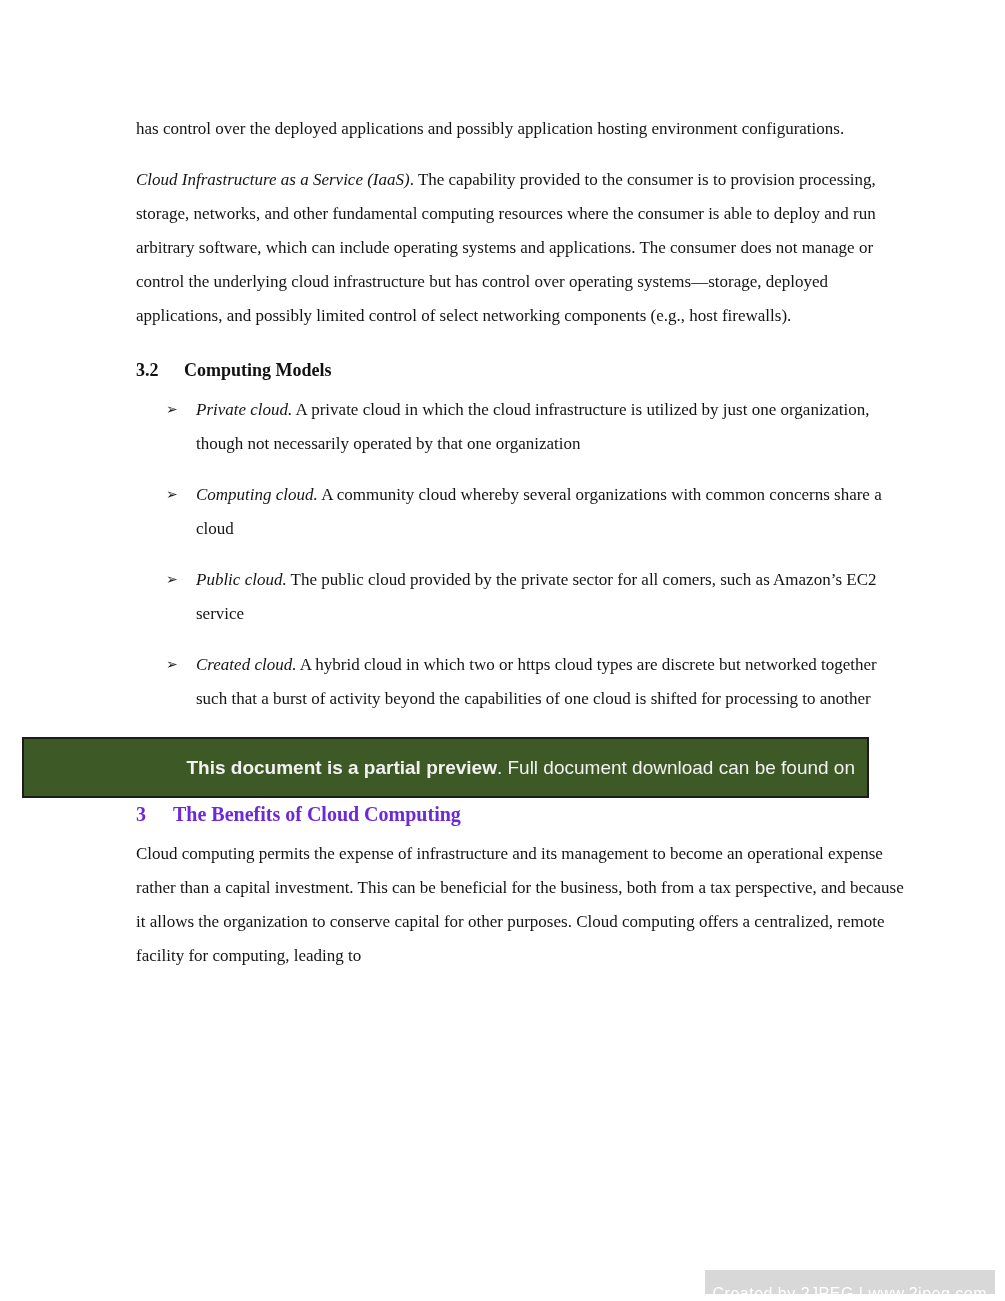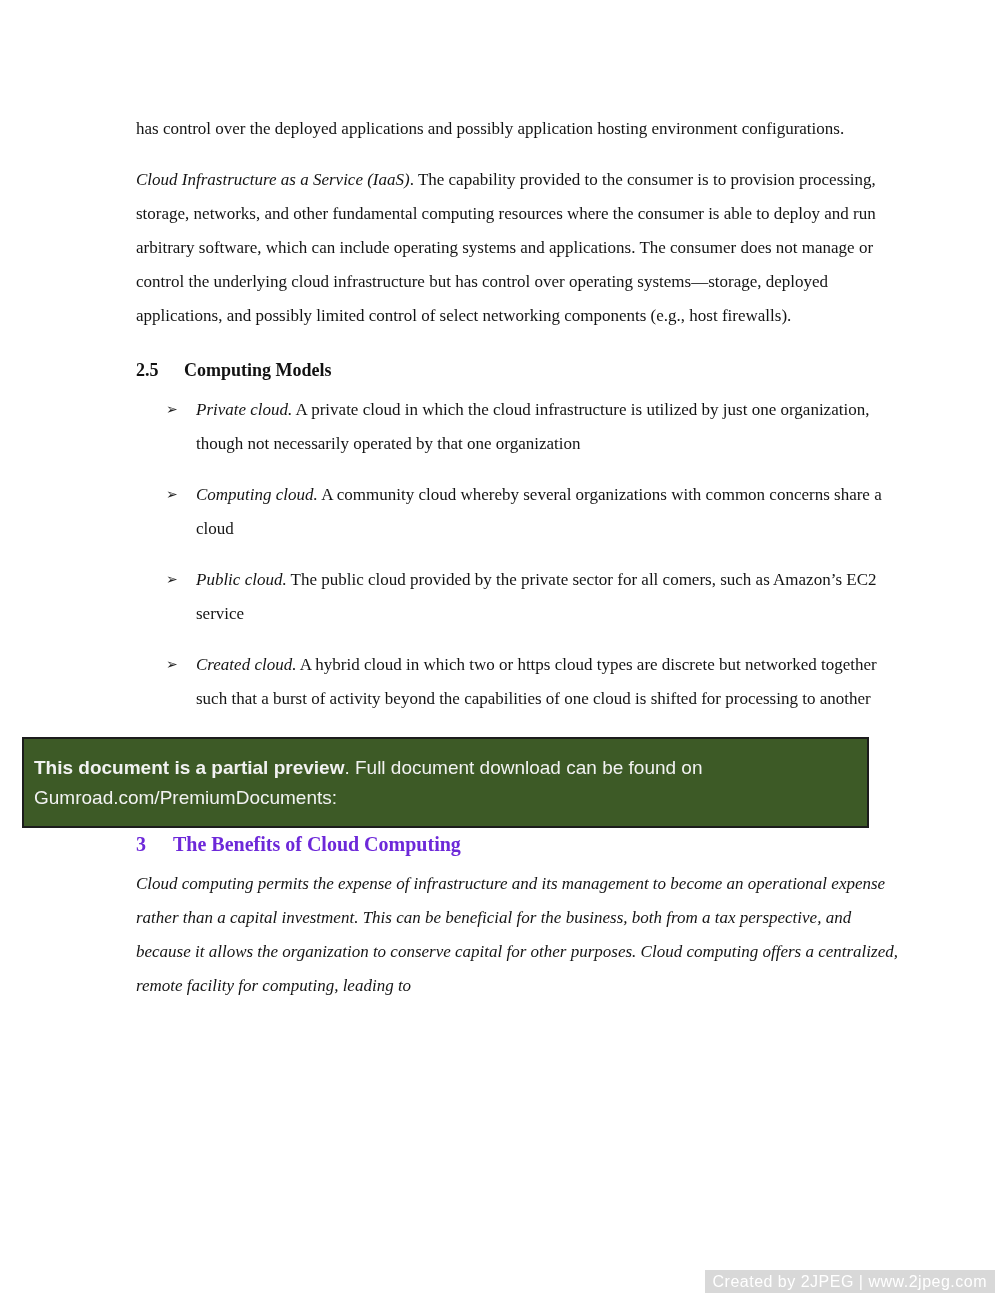--- a/index.html
+++ b/index.html
@@ -57,65 +57,65 @@
   .banner {
     margin-left: -114px;
     width: 847px;
     margin-top: 21px;
     background: var(--banner-bg, #3d5a26);
     border: 2px solid #1c1c1c;
     color: var(--banner-fg, #f2f2f2);
     font-family: "Liberation Sans", sans-serif;
     font-size: 19px;
     line-height: 30px;
-    text-align: left;
+    text-align: right;
     padding: 14px 12px 13px 10px;
   }
   .banner .link {
     color: inherit;
     text-decoration: underline;
     text-underline-offset: 3px;
     cursor: pointer;
   }
   .h3 {
     margin-top: 3px;
     font-size: 20px;
     line-height: 26px;
     font-weight: bold;
     color: #6d28d9;
   }
   .h3 .num { display: inline-block; width: 37px; }
-  .p3 { margin-top: 10px; font-style: italic; }
+  .p3 { margin-top: 10px; }
   .watermark {
     position: absolute;
     top: 1270px;
     right: 10px;
     height: 23px;
     line-height: 23px;
-    padding: 0 8px;
+    padding: 12px 8px;
     background: var(--wm-bg, #d8d8d8);
     color: var(--wm-fg, #ffffff);
     font-family: "Liberation Sans", sans-serif;
     font-size: 16px;
     letter-spacing: 0.5px;
     white-space: nowrap;
   }
   i { }
 </style>
 </head>
 <body>
 
 <div class="page-root">
   <div class="content">
 
     <p class="body-text p1">has control over the deployed applications and possibly application hosting environment configurations.</p>
 
     <p class="body-text p2"><i>Cloud Infrastructure as a Service (IaaS)</i><span>. The capability provided to the consumer is to provision processing, storage, networks, and other fundamental computing resources where the consumer is able to deploy and run arbitrary software, which can include operating systems and applications. The consumer does not manage or control the underlying cloud infrastructure but has control over operating systems—storage, deployed applications, and possibly limited control of select networking components (e.g., host firewalls).</span></p>
 
-    <h2 class="h25"><span class="num">2.5</span><span>Computing Models</span></h2>
+    <h2 class="h25"><span class="num">3.2</span><span>Computing Models</span></h2>
 
     <ul class="bullets">
       <li class="bullet-item">
         <span class="arrow">➢</span>
         <span class="bullet-text"><i>Private cloud.</i><span> A private cloud in which the cloud infrastructure is utilized by just one organization, though not necessarily operated by that one organization</span></span>
       </li>
       <li class="bullet-item">
         <span class="arrow">➢</span>
         <span class="bullet-text"><i>Computing cloud.</i><span> A community cloud whereby several organizations with common concerns share a cloud</span></span>
       </li>
@@ -124,21 +124,20 @@
         <span class="bullet-text"><i>Public cloud.</i><span> The public cloud provided by the private sector for all comers, such as Amazon’s EC2 service</span></span>
       </li>
       <li class="bullet-item">
         <span class="arrow">➢</span>
         <span class="bullet-text"><i>Created cloud.</i><span> A hybrid cloud in which two or https cloud types are discrete but networked together such that a burst of activity beyond the capabilities of one cloud is shifted for processing to another</span></span>
       </li>
     </ul>
 
     <div class="banner">
       <div><b>This document is a partial preview</b><span>. Full document download can be found on</span></div>
-      <div>Gumroad.com/PremiumDocuments:</div>
     </div>
 
     <h1 class="h3"><span class="num">3</span><span>The Benefits of Cloud Computing</span></h1>
 
     <p class="body-text p3">Cloud computing permits the expense of infrastructure and its management to become an operational expense rather than a capital investment. This can be beneficial for the business, both from a tax perspective, and because it allows the organization to conserve capital for other purposes. Cloud computing offers a centralized, remote facility for computing, leading to</p>
 
   </div>
 
   <div class="watermark">Created by 2JPEG | www.2jpeg.com</div>
 </div>

